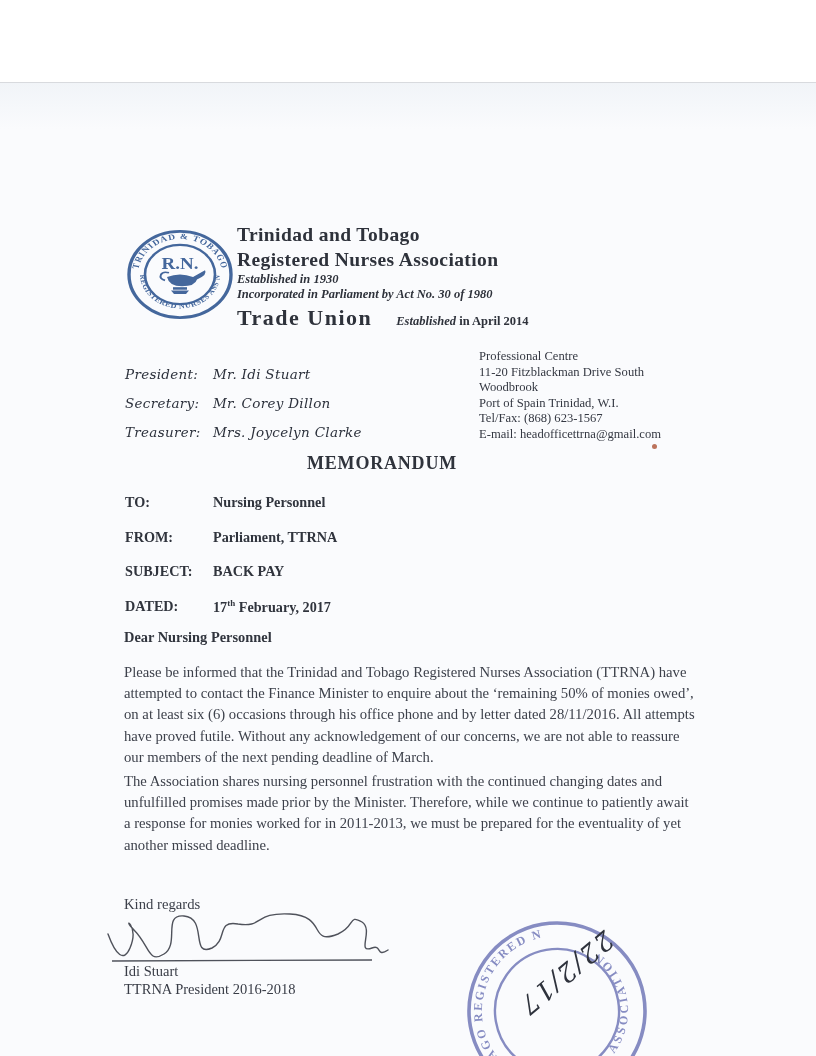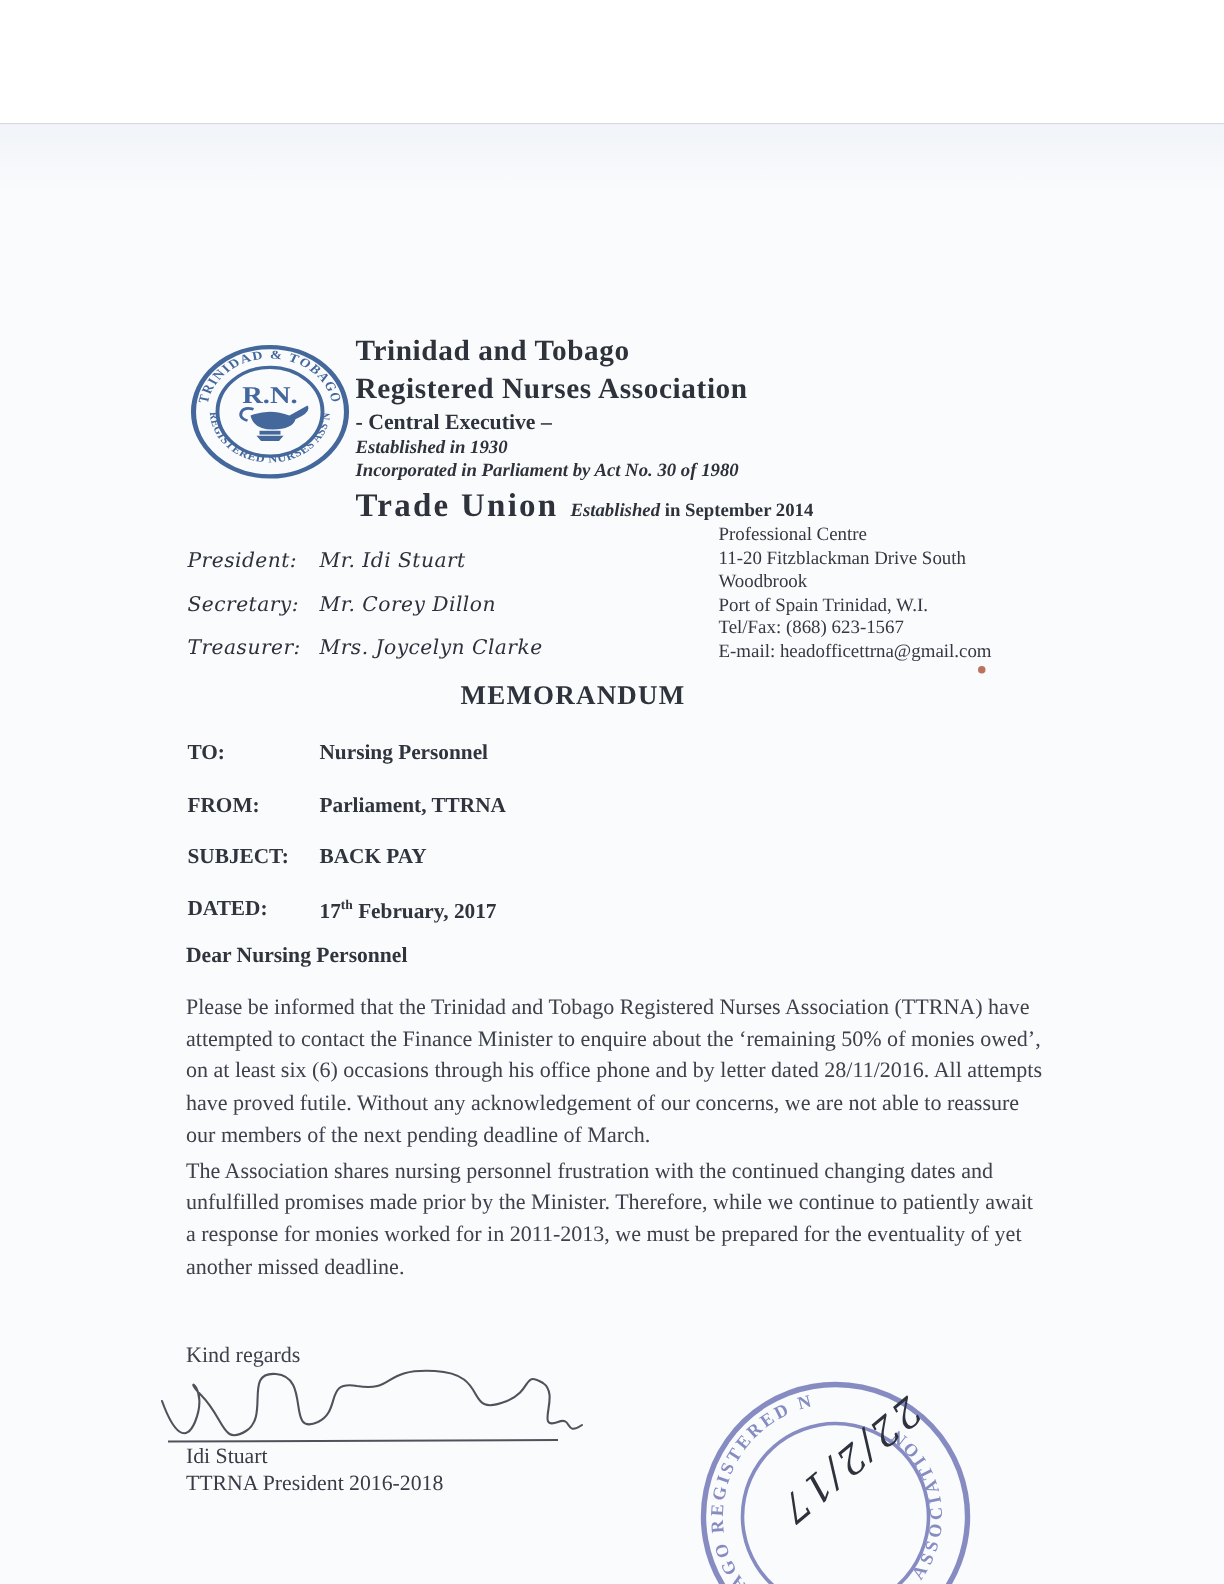--- a/index.html
+++ b/index.html
@@ -10,21 +10,21 @@
   .scan-shade{position:absolute;left:0;top:83px;width:816px;height:46px;
               background:linear-gradient(#f1f4f8,rgba(255,255,255,0));}
   .abs{position:absolute;}
 
   
   .org-line1,.org-line2{font-size:19.5px;font-weight:bold;color:#2e323b;letter-spacing:.4px;line-height:25px;}
   .org-exec{font-size:14.5px;font-weight:bold;color:#2e323b;line-height:17px;margin-top:2px;}
   .org-est,.org-inc{font-size:12.5px;font-weight:bold;font-style:italic;color:#2e323b;line-height:15px;}
   .trade-line{margin-top:3px;white-space:nowrap;}
   .trade-union{font-size:22px;font-weight:bold;color:#2e323b;letter-spacing:1.5px;text-align:center;}
-  .trade-est{font-size:12.5px;font-weight:bold;font-style:italic;color:#2e323b;margin-left:8px;}
+  .trade-est{font-size:12.5px;font-weight:bold;font-style:italic;color:#2e323b;margin-left:24px;}
   .trade-est-rest{font-size:12.5px;font-weight:bold;color:#2e323b;}
 
   
   .officers{font-family:"DejaVu Serif", serif;font-style:italic;font-size:13.5px;color:#2c313c;}
   .officer-row{position:relative;height:29px;}
   .officer-role{position:absolute;left:0;top:0;letter-spacing:.3px;}
   .officer-name{position:absolute;left:88px;top:0;letter-spacing:.3px;}
 
   
   .address{font-size:12.6px;line-height:15.6px;color:#343842;}
@@ -80,25 +80,24 @@
         <path d="M42 58 q13 -6 26 0 l12 -8 q3 5 -8 11 q-2 8 -15 8 q-13 0 -15 -11 z" fill="#44679c"></path>
         <rect x="48" y="70" width="14" height="3" fill="#44679c"></rect>
         <path d="M46 74 h18 l-3 4 h-12 z" fill="#44679c"></path>
       </g>
     </svg>
   </div>
 
   <div class="abs" style="left:237px;top:222px;">
     <div class="org-line1">Trinidad and Tobago</div>
     <div class="org-line2">Registered Nurses Association</div>
-    <div class="org-exec">-  Central Executive –</div>
     <div class="org-est">Established in 1930</div>
     <div class="org-inc">Incorporated in Parliament by Act No. 30 of 1980</div>
     <div class="trade-line">
-      <span class="trade-union">Trade Union</span><span class="trade-est">Established</span><span class="trade-est-rest"> in September 2014</span>
+      <span class="trade-union">Trade Union</span><span class="trade-est">Established</span><span class="trade-est-rest"> in April 2014</span>
     </div>
   </div>
 
   <div class="abs officers" style="left:125px;top:366px;width:330px;">
     <div class="officer-row">
       <span class="officer-role">President:</span>
       <span class="officer-name">Mr.  Idi Stuart</span>
     </div>
     <div class="officer-row">
       <span class="officer-role">Secretary:</span>

